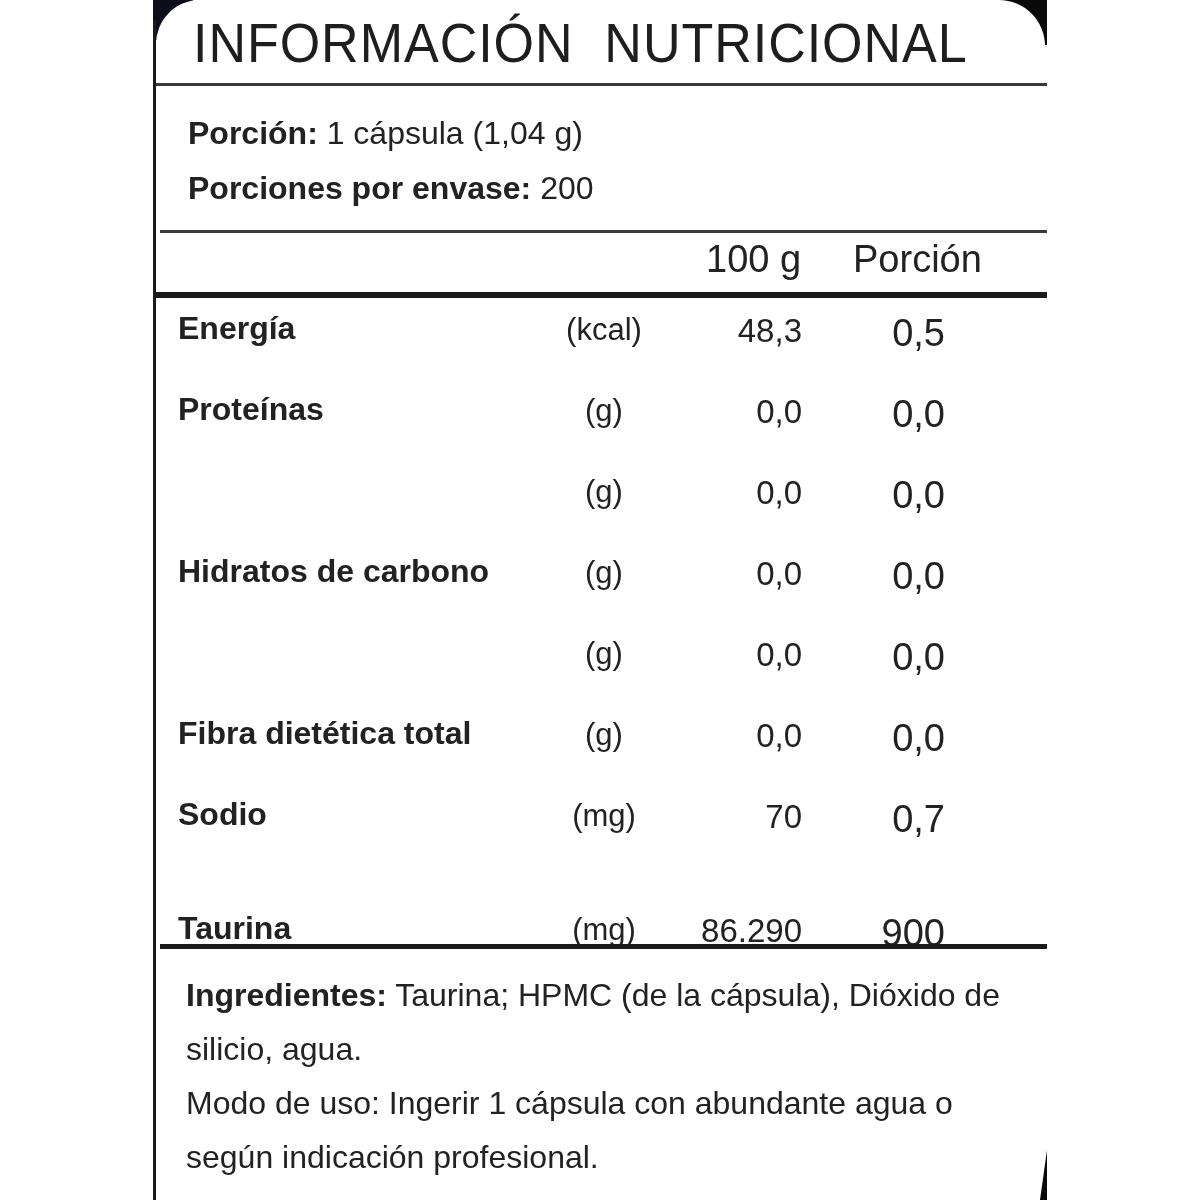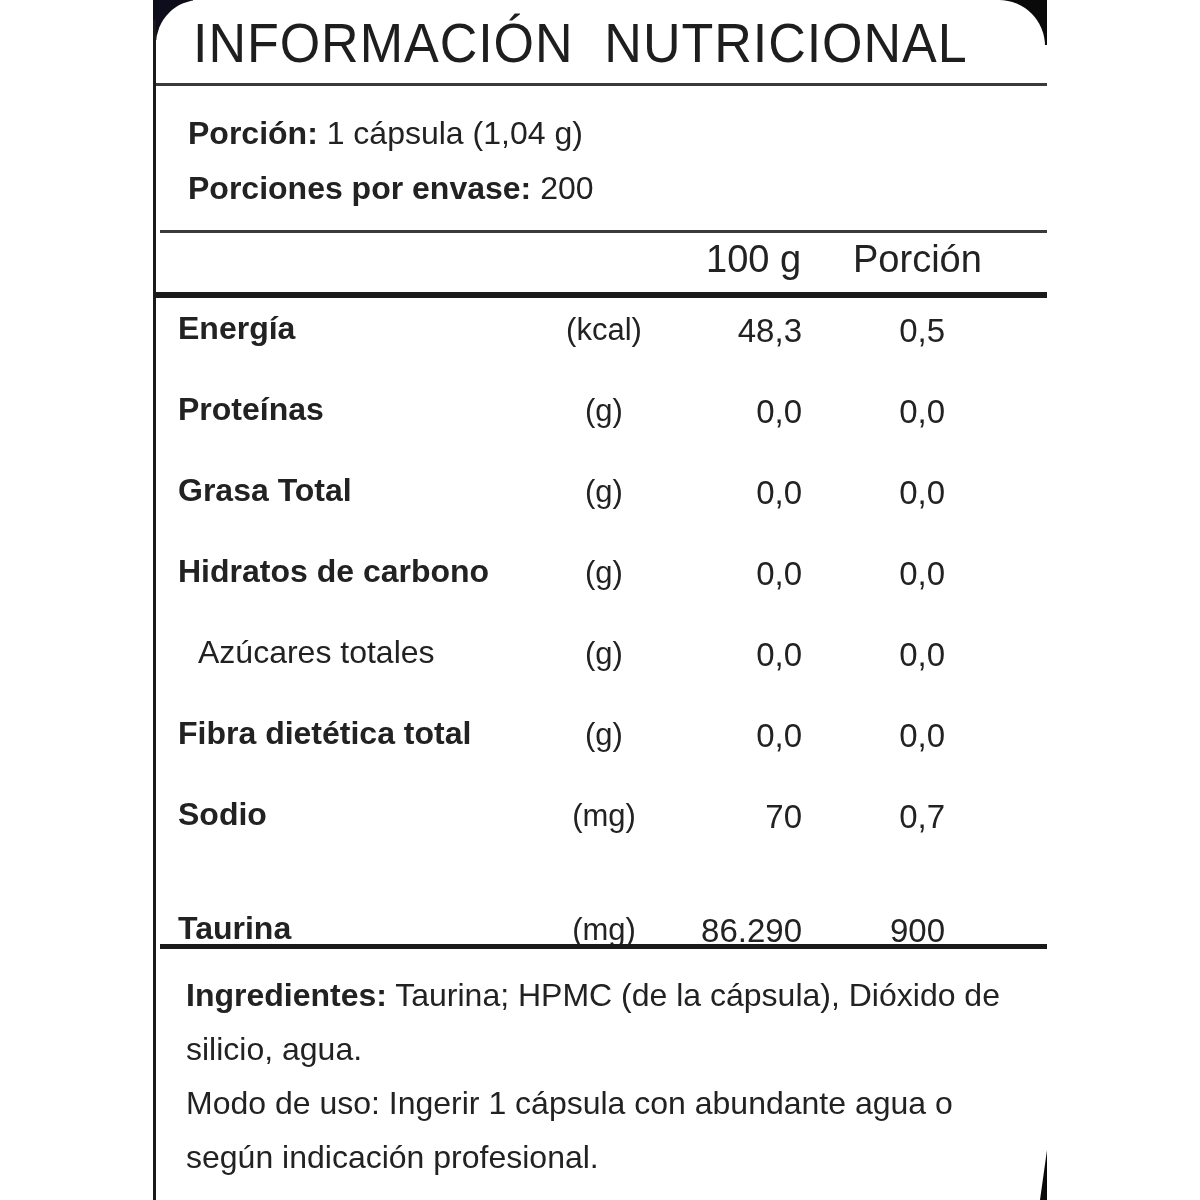--- a/index.html
+++ b/index.html
@@ -26,21 +26,21 @@
   .serving { position: absolute; left: 188px; font-size: 32px; color: #222; white-space: nowrap; }
   .serving b { font-weight: bold; }
 
   .col-head { position: absolute; top: 238px; font-size: 38px; color: #222; }
 
   .row { position: absolute; left: 0; width: 1140px; height: 60px; }
   .row .name { position: absolute; left: 178px; font-size: 32px; font-weight: bold; color: #222; white-space: nowrap; }
   .row .name.sub { left: 198px; font-weight: normal; }
   .row .unit { position: absolute; left: 560px; width: 88px; text-align: center; font-size: 31px; color: #222; }
   .row .v100 { position: absolute; left: 650px; width: 152px; text-align: right; font-size: 33px; color: #222; }
-  .row .vpor { position: absolute; left: 820px; width: 125px; text-align: right; font-size: 33px; color: #222; }
+  .row .vpor { position: absolute; left: 820px; width: 125px; text-align: right; font-size: 38px; color: #222; }
 
   .ingredients { position: absolute; left: 186px; top: 968px; width: 860px; font-size: 32px; line-height: 54px; color: #222; }
   .ingredients b { font-weight: bold; }
 </style>
 </head>
 <body>
 
 <div class="label"></div>
 <div class="corner-tl"></div>
 <div class="corner-tr"></div>
@@ -70,33 +70,31 @@
   <span class="v100" style="top:2px;">48,3</span>
   <span class="vpor" style="top:2px;">0,5</span>
 </div>
 <div class="row" style="top:391px;">
   <span class="name">Proteínas</span>
   <span class="unit" style="top:2px;">(g)</span>
   <span class="v100" style="top:2px;">0,0</span>
   <span class="vpor" style="top:2px;">0,0</span>
 </div>
 <div class="row" style="top:472px;">
-  <span class="name">Grasa Total</span>
   <span class="unit" style="top:2px;">(g)</span>
   <span class="v100" style="top:2px;">0,0</span>
   <span class="vpor" style="top:2px;">0,0</span>
 </div>
 <div class="row" style="top:553px;padding-left:28px;">
   <span class="name">Hidratos de carbono</span>
   <span class="unit" style="top:2px;">(g)</span>
   <span class="v100" style="top:2px;">0,0</span>
   <span class="vpor" style="top:2px;">0,0</span>
 </div>
 <div class="row" style="top:634px;">
-  <span class="name sub">Azúcares totales</span>
   <span class="unit" style="top:2px;">(g)</span>
   <span class="v100" style="top:2px;">0,0</span>
   <span class="vpor" style="top:2px;">0,0</span>
 </div>
 <div class="row" style="top:715px;">
   <span class="name">Fibra dietética total</span>
   <span class="unit" style="top:2px;">(g)</span>
   <span class="v100" style="top:2px;">0,0</span>
   <span class="vpor" style="top:2px;">0,0</span>
 </div>

